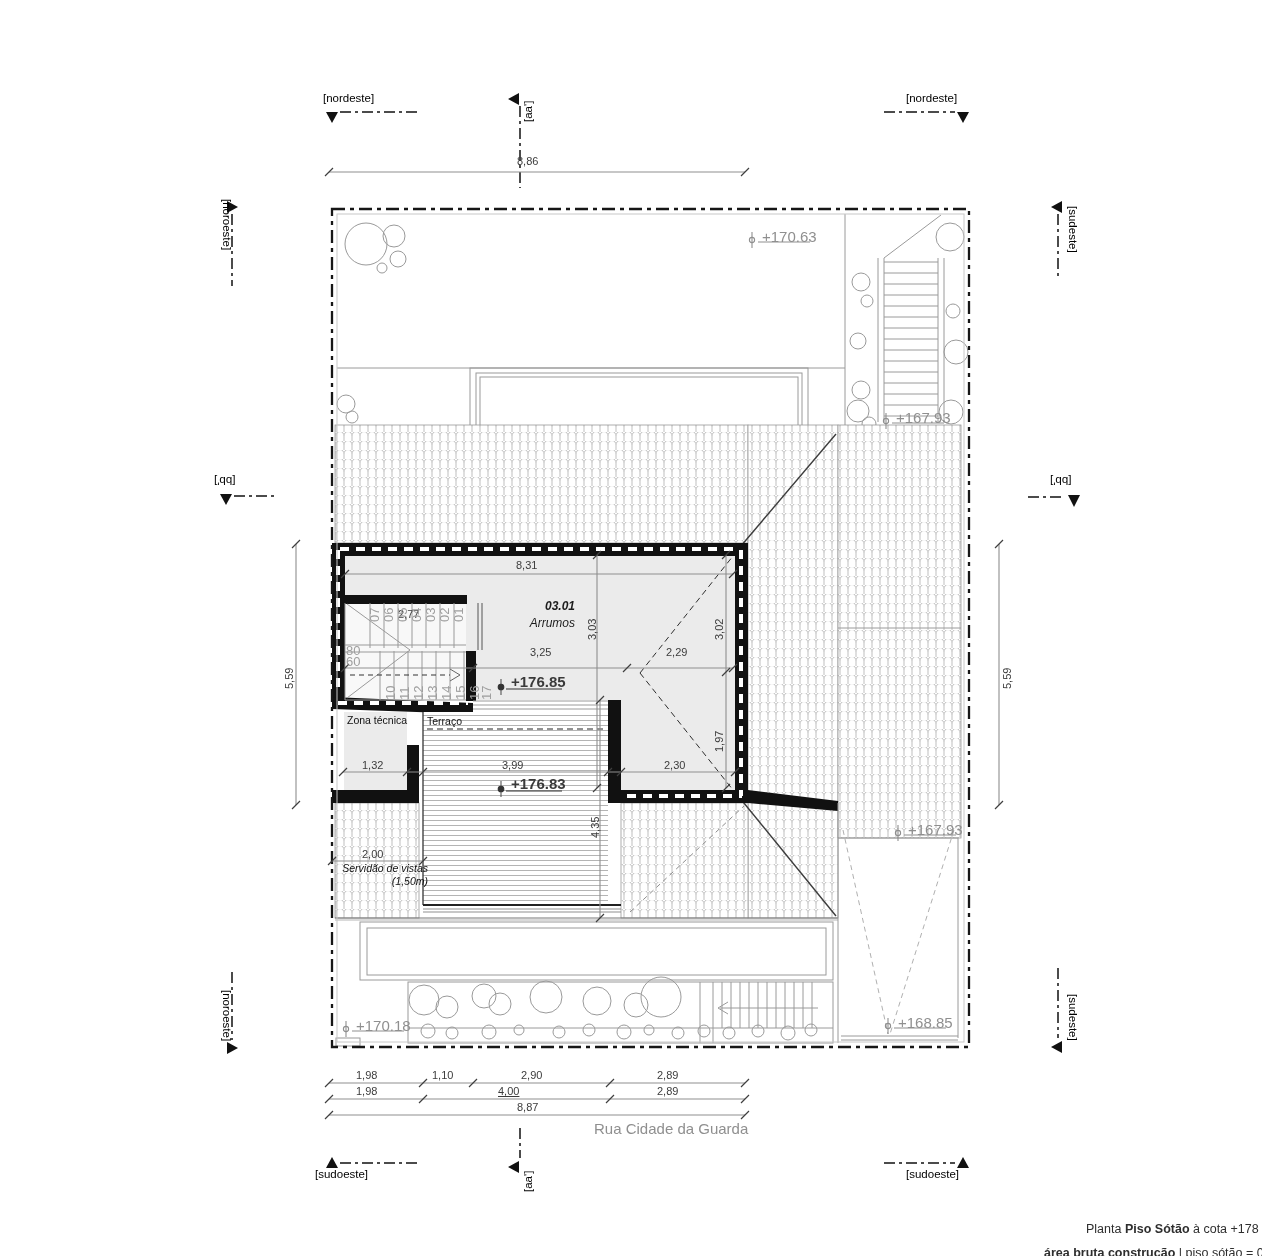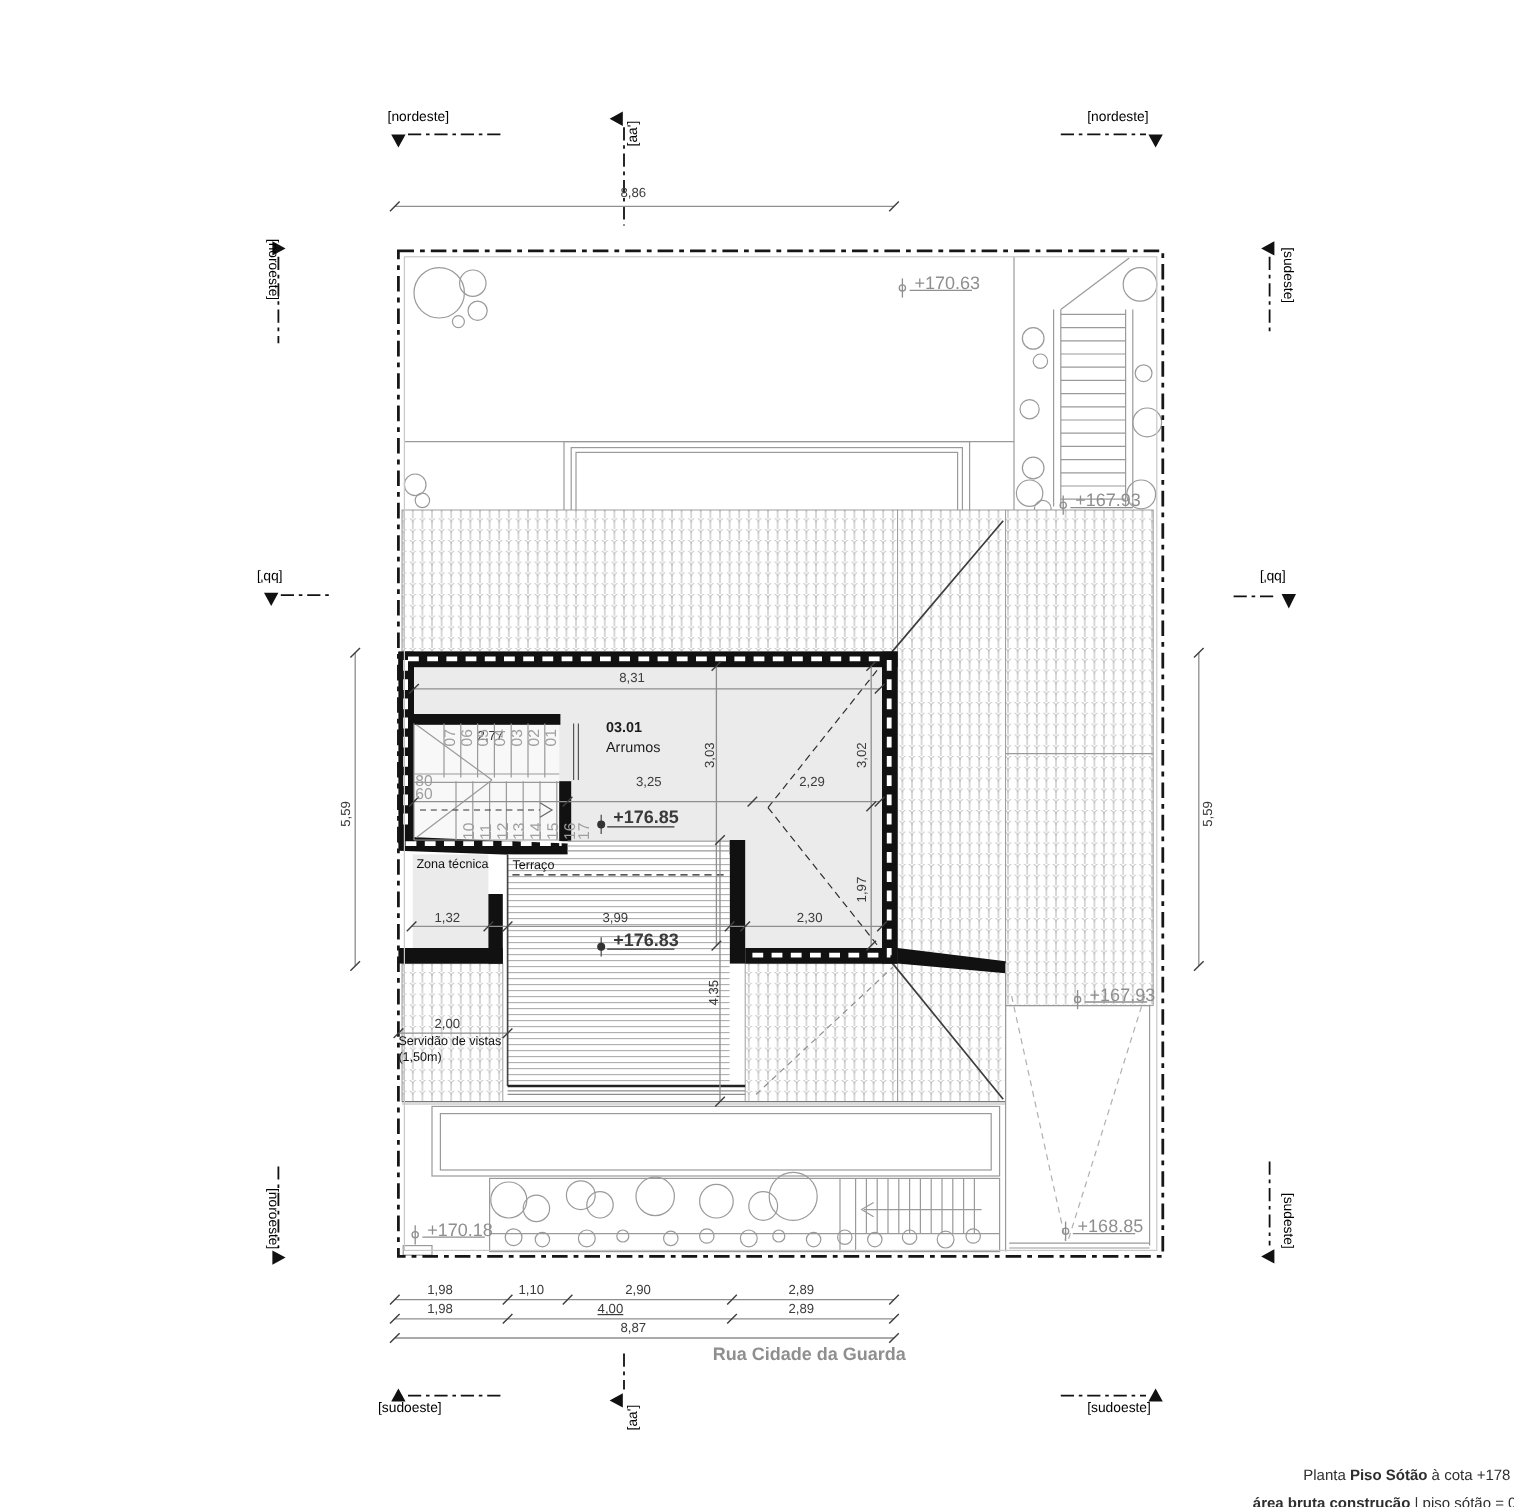--- a/index.html
+++ b/index.html
@@ -7,21 +7,21 @@
           font-family:"Liberation Sans",sans-serif;}
   #plan-svg{position:absolute;left:0;top:0;}
   .lbl{position:absolute;font-size:11px;color:#3c3c3c;white-space:nowrap;line-height:1;}
   .sec{position:absolute;font-size:11.5px;color:#000;white-space:nowrap;line-height:1;}
   .lev{position:absolute;font-size:15px;color:#8f8f8f;white-space:nowrap;line-height:1;}
   .sn{position:absolute;font-size:13px;color:#9f9f9f;white-space:nowrap;line-height:1;
       transform:rotate(-90deg);transform-origin:left top;}
   .rot90{transform:rotate(90deg);transform-origin:left top;}
   .rotm90{transform:rotate(-90deg);transform-origin:left top;}
   .rot180{transform:rotate(180deg);transform-origin:center center;}
-  .ctr{text-align:left;}
+  .ctr{text-align:right;font-style:italic;}
   .b{font-weight:bold;}
   .room-title{position:absolute;font-size:12px;color:#1c1c1c;white-space:nowrap;line-height:1;}
   .small{font-size:10.5px;color:#111;}
   .title-line{position:absolute;font-size:12.5px;color:#2e2e2e;white-space:nowrap;line-height:1.15;}
 </style>
 </head>
 <body>
 
 <div id="canvas">
 
@@ -309,21 +309,21 @@
 <div class="sn" style="left:398px;top:700px;">11</div>
 <div class="sn" style="left:412px;top:700px;">12</div>
 <div class="sn" style="left:426px;top:700px;">13</div>
 <div class="sn" style="left:440px;top:700px;">14</div>
 <div class="sn" style="left:454px;top:700px;">15</div>
 <div class="sn" style="left:468px;top:700px;">16</div>
 <div class="sn" style="left:480px;top:700px;">17</div>
 <div class="sn" style="left:346px;top:644px;transform:none;">80</div>
 <div class="sn" style="left:346px;top:655px;transform:none;text-align:center;">60</div>
 
-<div class="lev" style="left:594px;top:1121px;font-weight:bold;">Rua Cidade da Guarda</div>
+<div class="lev" style="left:594px;top:1121px;">Rua Cidade da Guarda</div>
 
 <div class="title-line" style="left:1086px;top:1222px;">
   <span>Planta</span>
   <span class="b">Piso Sótão</span>
   <span>à cota +178</span>
 </div>
 <div class="title-line" style="left:1044px;top:1246px;">
   <span class="b">área bruta construção</span>
   <span>| piso sótão = 03</span>
 </div>

